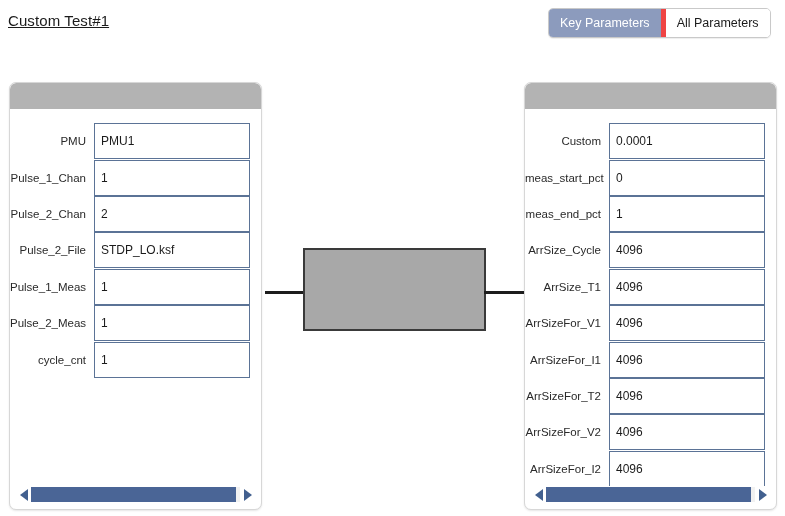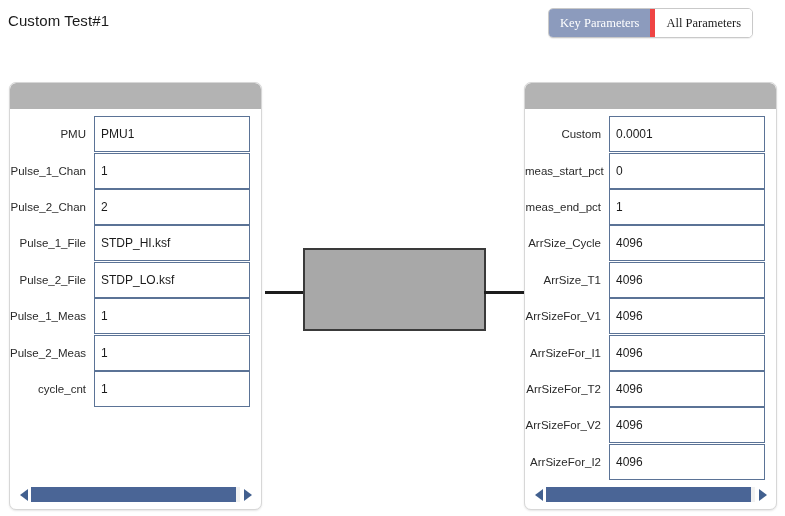--- a/index.html
+++ b/index.html
@@ -18,20 +18,21 @@
 
   
   #page-title {
     position: absolute;
     left: 8px;
     top: 12px;
     font-size: 15px;
     color: #1b1b1b;
     letter-spacing: 0.1px;
     white-space: nowrap;
+    text-decoration: underline;
   }
 
   #mode-toggle {
     position: absolute;
     left: 548px;
     top: 8px;
     height: 28px;
     display: flex;
     align-items: stretch;
     background: #ffffff;
@@ -44,21 +45,21 @@
     display: flex;
     align-items: center;
     justify-content: center;
     padding: 0 11px;
     font-size: 12.5px;
     color: #1b1b1b;
     background: #ffffff;
     border: none;
     cursor: pointer;
     white-space: nowrap;
-    font-family: Liberation Serif, serif;
+    font-family: Liberation Sans, sans-serif;
   }
   .toggle-btn.selected {
     background: #8c9bbd;
     color: #ffffff;
   }
   .toggle-btn + .toggle-btn {
     border-left: 5px solid #ef4444;
   }
 
   
@@ -79,21 +80,21 @@
 
   .panel-header {
     height: 26px;
     background: #b3b3b3;
     border-top-left-radius: 6px;
     border-top-right-radius: 6px;
   }
 
   .panel-body {
     position: relative;
-    padding-top: 7px;
+    padding-top: 14px;
     box-sizing: border-box;
   }
 
   .param-row {
     display: flex;
     align-items: center;
     height: 36.4px;
   }
   .param-label {
     width: 84px;
@@ -220,24 +221,20 @@
         <div class="param-label">PMU</div>
         <input type="text" class="param-input" value="PMU1" style="">
       </div>
       <div class="param-row">
         <div class="param-label">Pulse_1_Chan</div>
         <input type="text" class="param-input" value="1" style="">
       </div>
       <div class="param-row">
         <div class="param-label">Pulse_2_Chan</div>
         <input type="text" class="param-input" value="2" style="">
-      </div>
-      <div class="param-row">
-        <div class="param-label">Pulse_1_File</div>
-        <input type="text" class="param-input" value="STDP_HI.ksf" style="">
       </div>
       <div class="param-row">
         <div class="param-label">Pulse_2_File</div>
         <input type="text" class="param-input" value="STDP_LO.ksf" style="">
       </div>
       <div class="param-row">
         <div class="param-label">Pulse_1_Meas</div>
         <input type="text" class="param-input" value="1" style="">
       </div>
       <div class="param-row">

